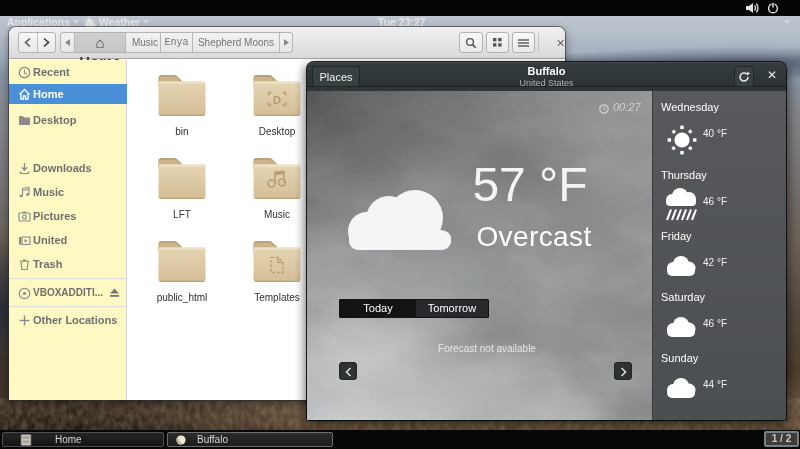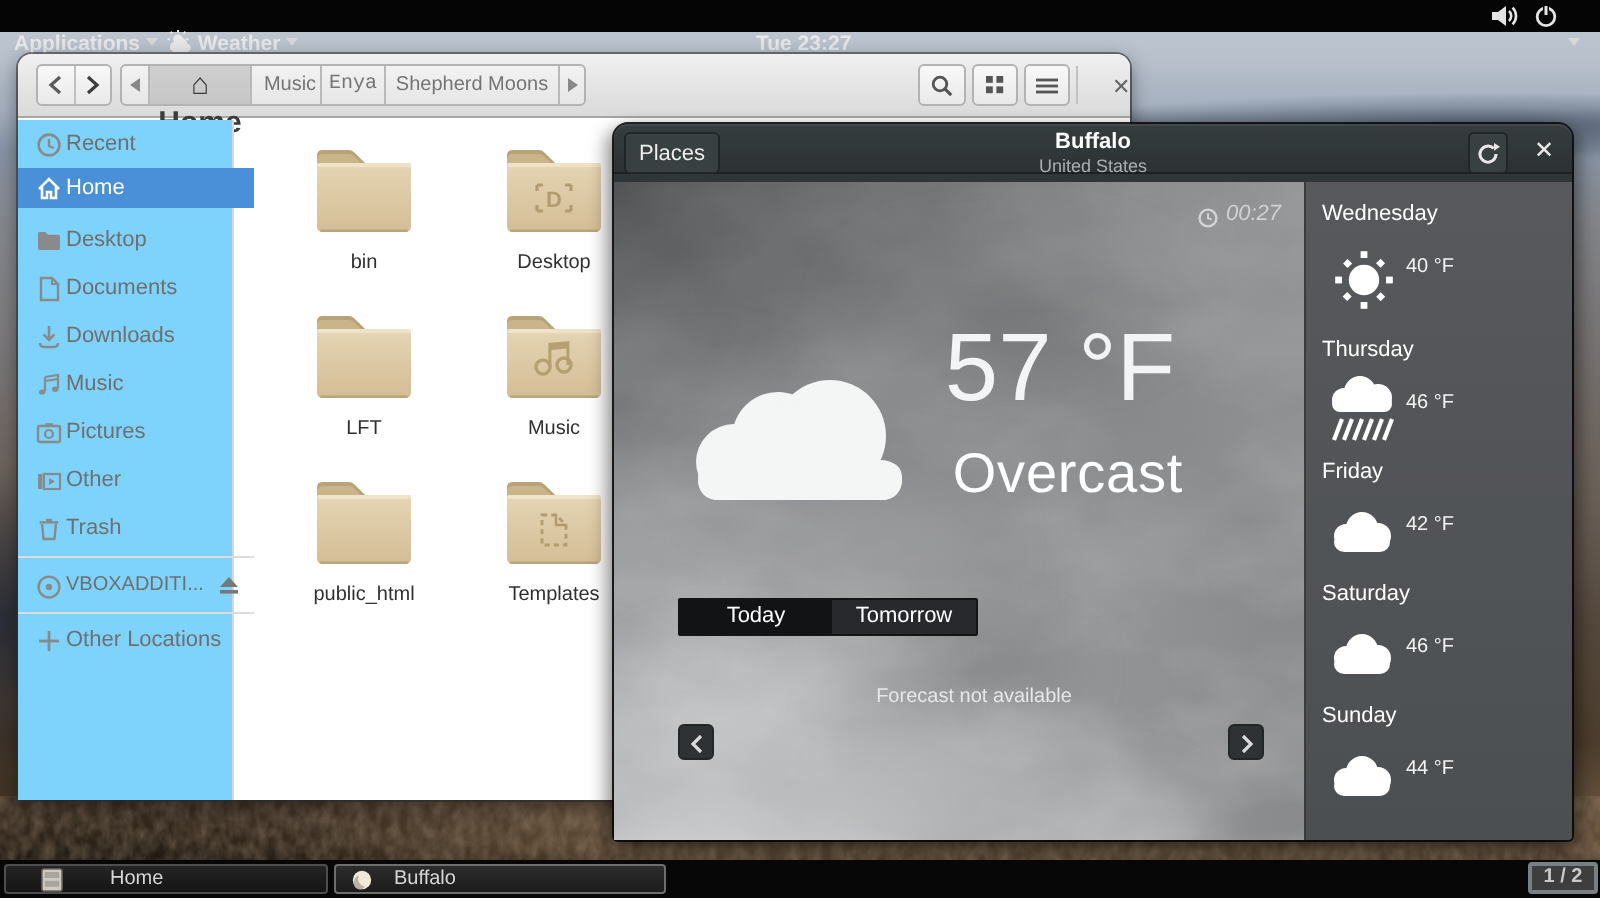--- a/index.html
+++ b/index.html
@@ -23,21 +23,21 @@
 #topbar .it { position:absolute; top:15px; line-height:14px; }
 .caret { display:inline-block; width:0; height:0; border-left:3.5px solid transparent; border-right:3.5px solid transparent; border-top:4px solid #d8d8d8; vertical-align:2px; }
 
 
 #files { left:9px; top:27px; width:556px; height:373px; border-radius:7px 7px 0 0;
  background:#fff; box-shadow:0 3px 10px rgba(0,0,0,0.45), 0 0 0 1px rgba(60,60,60,0.6); }
 #ftoolbar { position:absolute; left:0; top:0; width:556px; height:32px; border-radius:7px 7px 0 0;
  background:linear-gradient(180deg,#f0f0f0,#dadada); border-bottom:1px solid #a6a6a6; }
 .tbtn { position:absolute; top:5px; height:21px; background:linear-gradient(180deg,#f8f8f8,#e9e9e9); border:1px solid #b3b3b3; border-radius:3px; }
 .seg { position:absolute; top:0; height:19px; line-height:19px; font-size:10px; color:#757575; text-align:center; border-right:1px solid #b9b9b9; }
-#fsidebar { position:absolute; left:0; top:33px; width:108px; height:340px; background:#7dd3fc; border-right:1px solid #d6d6d6; }
+#fsidebar { position:absolute; left:0; top:33px; width:118px; height:340px; background:#fef9c3; border-right:1px solid #d6d6d6;font-weight:bold; }
 .srow { position:absolute; left:0; width:118px; height:24px; font-size:11px; color:#6f6f6f; line-height:24px; }
 .srow .lbl { position:absolute; left:24px; }
 .srow svg { position:absolute; left:9px; top:6px; }
 #fcontent { position:absolute; left:119px; top:33px; width:437px; height:340px; background:#fff; }
 .flabel { position:absolute; width:104px; text-align:center; font-size:10px; color:#303030; }
 
 
 #weather { left:307px; top:62px; width:479px; height:358px; border-radius:7px 7px 2px 2px;
  background:#303637; box-shadow:-4px 3px 9px rgba(0,0,0,0.4), 4px 3px 9px rgba(0,0,0,0.4), 0 0 0 1px rgba(15,15,15,0.9); }
 #whead { position:absolute; left:0; top:0; width:479px; height:25px; border-radius:7px 7px 0 0;
@@ -175,27 +175,20 @@
             <path d="M1.5 6.5 L6.5 1.5 L11.5 6.5 M3 5.5 V11 H5.5 V8 H7.5 V11 H10 V5.5" stroke="#fff" stroke-width="1.3" fill="none"></path>
           </svg>
           <span class="lbl">Home</span>
         </div>
       <div class="srow" style="top:48px;">
           <svg width="13" height="13" viewBox="0 0 13 13">
             <path d="M1 4 L1 2.8 Q1 2 1.8 2 L4.6 2 L6 3.4 L11.2 3.4 Q12 3.4 12 4.2 L12 10 Q12 11 11.2 11 L1.8 11 Q1 11 1 10 Z" fill="#8a8a8a"></path>
           </svg>
           <span class="lbl">Desktop</span>
         </div>
-      <div class="srow" style="top:72px;">
-          <svg width="13" height="13" viewBox="0 0 13 13">
-            <path d="M2.5 1 H8 L11 4 V12 H2.5 Z" stroke="#8a8a8a" stroke-width="1.2" fill="none"></path>
-            <path d="M8 1 V4 H11" stroke="#8a8a8a" stroke-width="1" fill="none"></path>
-          </svg>
-          <span class="lbl">Documents</span>
-        </div>
       <div class="srow" style="top:96px;">
           <svg width="13" height="13" viewBox="0 0 13 13">
             <path d="M6.5 1 V7.5 M3.8 5.2 L6.5 8 L9.2 5.2" stroke="#8a8a8a" stroke-width="1.3" fill="none"></path>
             <path d="M2 9.5 Q2 11.5 4 11.5 L9 11.5 Q11 11.5 11 9.5" stroke="#8a8a8a" stroke-width="1.2" fill="none"></path>
           </svg>
           <span class="lbl">Downloads</span>
         </div>
       <div class="srow" style="top:120px;">
           <svg width="13" height="13" viewBox="0 0 13 13">
             <path d="M4.5 2.5 L11 1.5 V8.2 M4.5 4.5 L11 3.5" stroke="#8a8a8a" stroke-width="1.1" fill="none"></path>
@@ -212,21 +205,21 @@
             <rect x="4.6" y="1.6" width="3.8" height="1.6" fill="#8a8a8a"></rect>
           </svg>
           <span class="lbl">Pictures</span>
         </div>
       <div class="srow" style="top:168px;">
           <svg width="13" height="13" viewBox="0 0 13 13">
             <rect x="1" y="3" width="2.2" height="7.5" fill="#8a8a8a"></rect>
             <rect x="4" y="3" width="8" height="7.5" stroke="#8a8a8a" stroke-width="1.1" fill="none"></rect>
             <polygon points="6.5,5 9.5,6.75 6.5,8.5" fill="#8a8a8a"></polygon>
           </svg>
-          <span class="lbl">Other</span>
+          <span class="lbl">United</span>
         </div>
       <div class="srow" style="top:192px;">
           <svg width="13" height="13" viewBox="0 0 13 13">
             <path d="M3 4 L3.8 11.5 H9.2 L10 4" stroke="#8a8a8a" stroke-width="1.2" fill="none"></path>
             <line x1="1.8" y1="3.2" x2="11.2" y2="3.2" stroke="#8a8a8a" stroke-width="1.2"></line>
             <rect x="5" y="1.4" width="3" height="1.4" fill="#8a8a8a"></rect>
           </svg>
           <span class="lbl">Trash</span>
         </div>
       <div style="position:absolute; left:0; top:218px; width:118px; height:1px; background:#dcdcdc;"></div>

